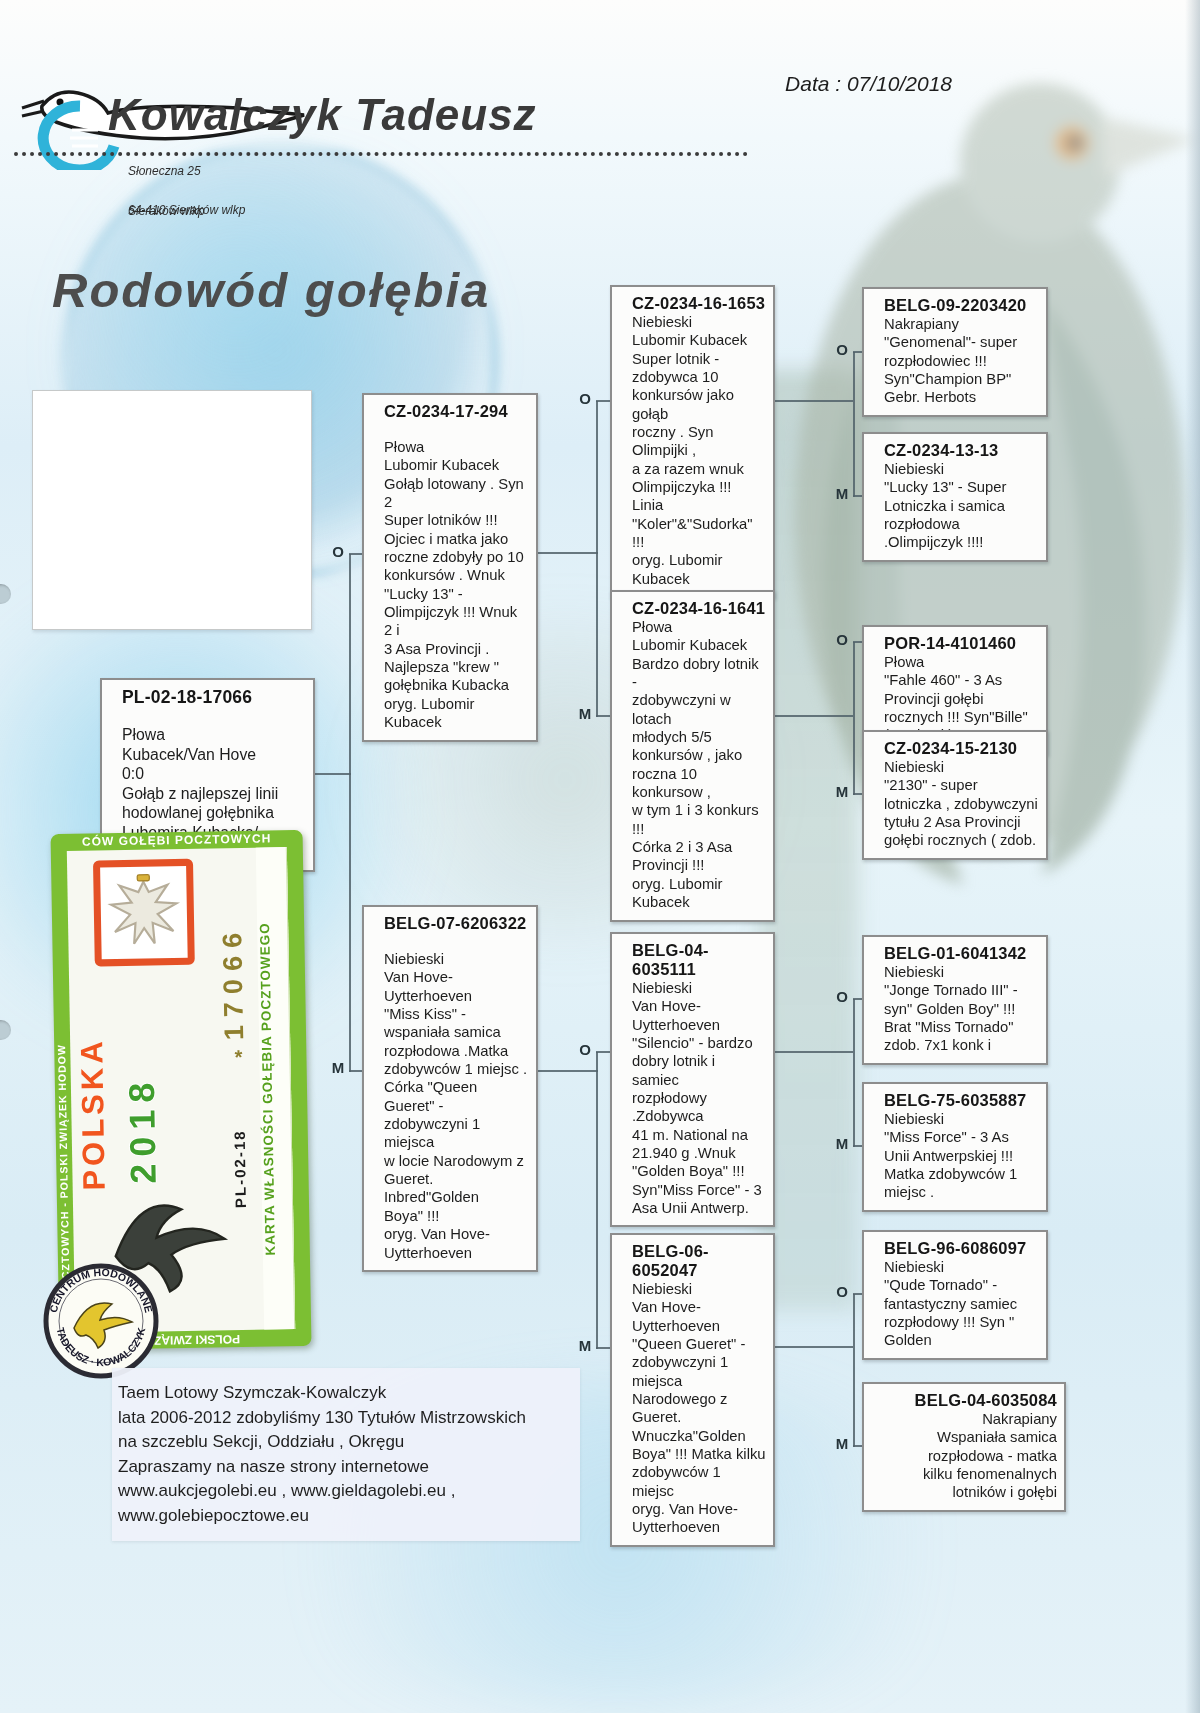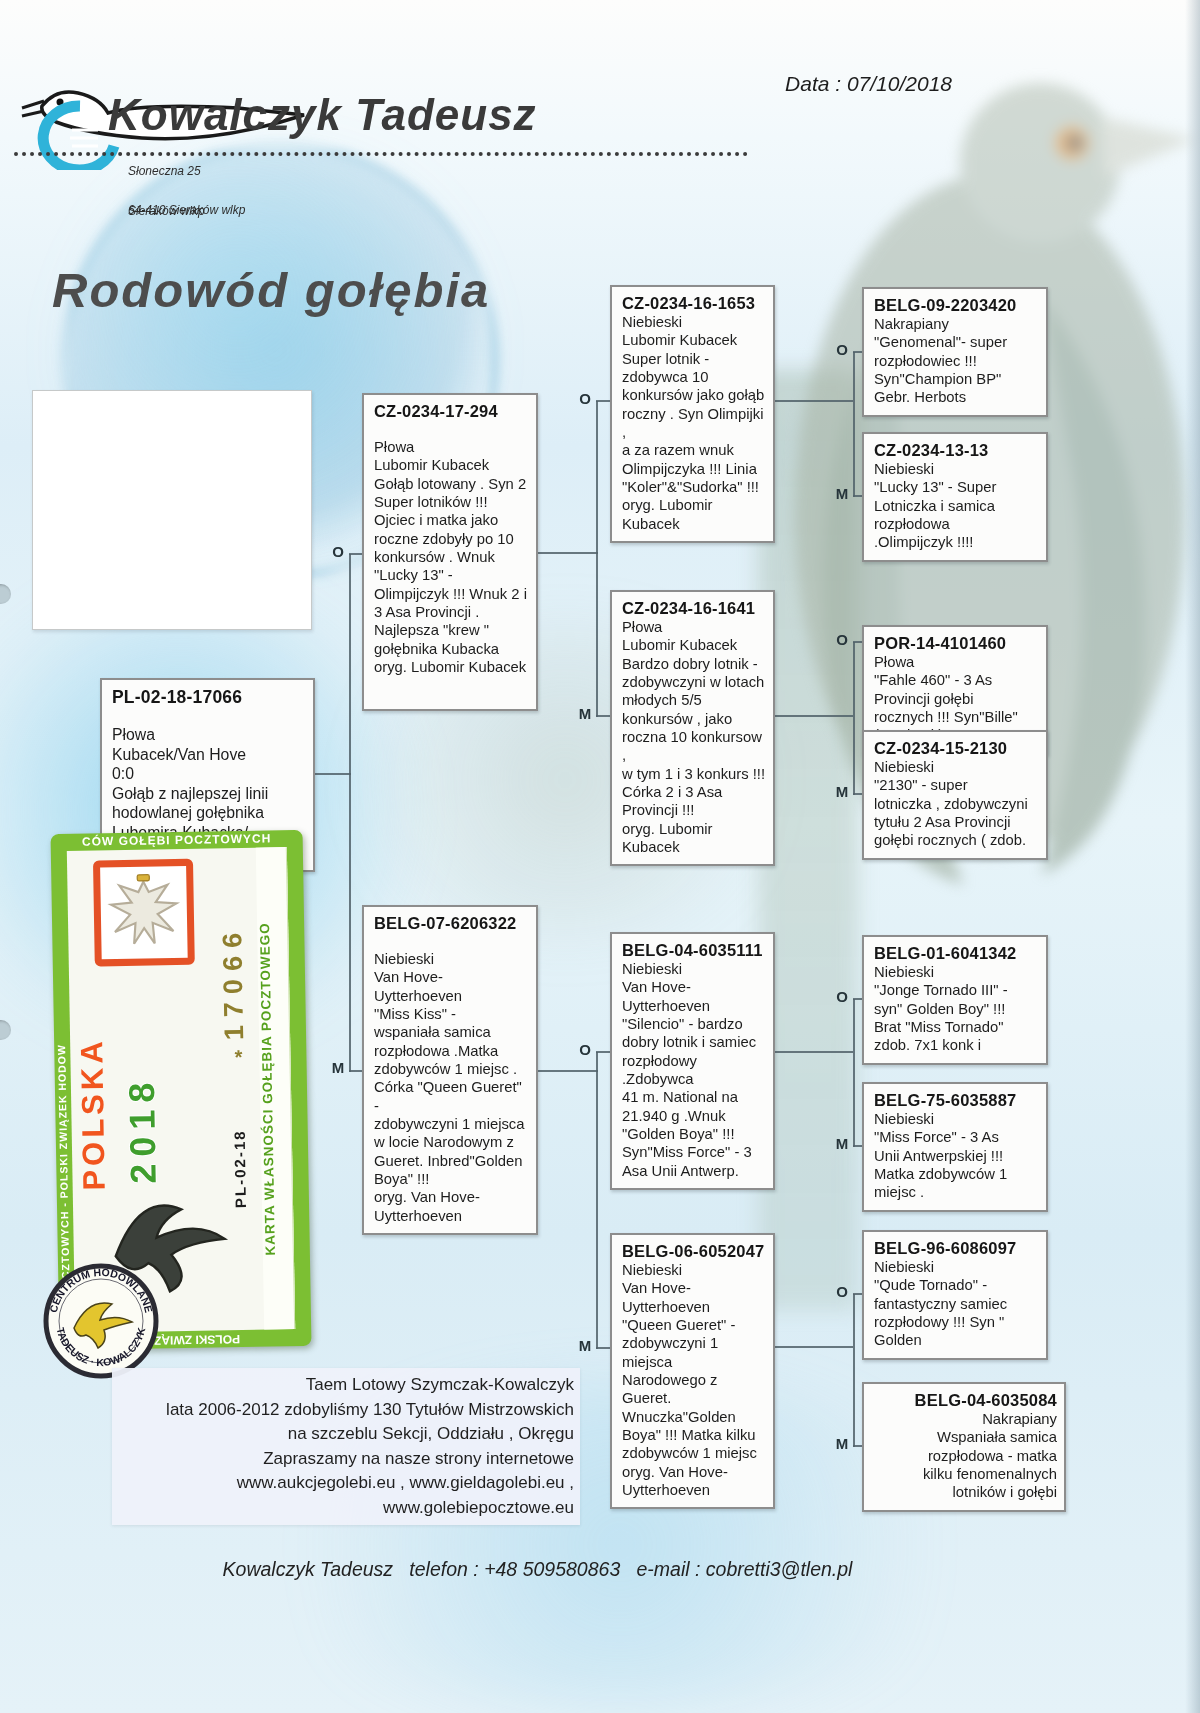--- a/index.html
+++ b/index.html
@@ -22,21 +22,21 @@
   .pigeon-wrap{position:absolute;left:740px;top:45px;width:470px;height:870px;filter:blur(7px);opacity:.55;}
   .edge-right{position:absolute;right:0;top:0;bottom:0;width:15px;background:linear-gradient(270deg,rgba(110,135,150,.35),rgba(110,135,150,0));}
   .hole{position:absolute;left:-9px;width:20px;height:20px;border-radius:50%;background:#bccdd4;box-shadow:inset 1px 1px 3px rgba(0,0,0,.25);}
   
   .breeder-name{position:absolute;left:108px;top:90px;font-size:44px;font-weight:bold;font-style:italic;color:#3a3a3a;letter-spacing:1px;}
   .name-underline{position:absolute;left:14px;top:152px;width:734px;border-top:4px dotted #3b3b3b;}
   .addr{position:absolute;left:128px;font-size:12px;font-style:italic;color:#2e2e2e;}
   .date-label{position:absolute;left:640px;top:72px;width:312px;text-align:right;font-size:21px;font-style:italic;color:#1d1d1d;}
   .doc-title{position:absolute;left:52px;top:262px;font-size:49px;font-weight:bold;font-style:italic;color:#4d4d4d;letter-spacing:2px;}
   
-  .pbox{position:absolute;background:#fcfcfb;border:2px solid #8d8d8d;box-shadow:1px 2px 3px rgba(60,70,80,.25);padding:7px 7px 8px 10px;box-sizing:border-box;}
+  .pbox{position:absolute;background:#fcfcfb;border:2px solid #8d8d8d;box-shadow:1px 2px 3px rgba(60,70,80,.25);padding:7px 7px 8px 20px;box-sizing:border-box;}
   .pid{font-weight:bold;font-size:16.5px;color:#161616;letter-spacing:.2px;}
   .ptext{font-size:14.8px;line-height:1.24;color:#1d1d1d;white-space:pre-line;}
   .subject .pid{font-size:17.5px;}
   .subject .ptext{font-size:15.8px;}
   .gap{margin-top:17px;}
   .cline{position:absolute;background:#51626a;opacity:.85;}
   .marker{position:absolute;width:18px;text-align:center;font-size:15px;font-weight:bold;color:#26343a;}
   .empty-box{position:absolute;left:32px;top:390px;width:278px;height:238px;background:#fff;border:1px solid #c6c9c9;box-shadow:1px 2px 3px rgba(60,70,80,.15);}
   
   .sticker{position:absolute;left:55px;top:832px;width:252px;height:516px;background:#7cbf33;border-radius:8px;
@@ -49,22 +49,22 @@
   .st-karta{position:absolute;right:0;top:0;bottom:0;width:30px;color:#56a11d;font-weight:bold;font-size:13.5px;letter-spacing:1px;text-align:center;background:#fdfef8;border-left:1px solid #cfe3b0;}
   .st-eagle{position:absolute;left:26px;top:10px;width:100px;height:106px;background:#fff;border:7px solid #e45126;border-radius:6px;box-sizing:border-box;}
   .st-ring{position:absolute;right:40px;top:16px;height:176px;color:#8f7f2e;font-weight:bold;font-size:27px;letter-spacing:8px;}
   .st-country{position:absolute;left:4px;top:126px;height:214px;color:#f1551e;font-size:31px;font-weight:bold;letter-spacing:4px;}
   .st-year{position:absolute;left:50px;top:140px;height:194px;color:#3f9e2d;font-size:36px;font-weight:bold;letter-spacing:7px;text-shadow:-1px 0 #fff,1px 0 #fff,0 1px #fff,0 -1px #fff;}
   .st-star{position:absolute;right:48px;top:198px;color:#8f7f2e;font-size:20px;font-weight:bold;}
   .st-series{position:absolute;right:44px;top:226px;height:134px;color:#1c1c1c;font-size:15px;font-weight:bold;letter-spacing:2px;}
   .st-dove{position:absolute;left:28px;top:328px;width:132px;height:122px;transform:rotate(-8deg);}
   .badge{position:absolute;left:42px;top:1262px;width:118px;height:118px;}
   
-  .team-box{position:absolute;left:112px;top:1368px;width:468px;background:rgba(238,241,250,.95);padding:5px 6px;box-sizing:border-box;
-    text-align:right;font-size:17px;line-height:24.5px;color:#1f1f1f;white-space:pre-line;box-shadow:0 1px 3px rgba(60,70,90,.12);}
+  .team-box{position:absolute;left:112px;top:1368px;width:468px;background:rgba(238,241,250,.95);padding:13px 6px;box-sizing:border-box;
+    text-align:left;font-size:17px;line-height:24.5px;color:#1f1f1f;white-space:pre-line;box-shadow:0 1px 3px rgba(60,70,90,.12);}
   .footer-line{position:absolute;left:0;top:1558px;width:1075px;text-align:center;font-size:19.5px;font-style:italic;color:#222;white-space:pre;}
 </style>
 </head>
 <body>
 
 <div id="page">
 
   <div class="blob blob1"></div>
   <div class="globe"></div>
   <div class="blob blob2"></div>
@@ -354,15 +354,14 @@
     </text>
     <path d="M32,66 Q46,36 70,42 Q60,50 58,58 Q76,52 90,60 Q72,64 62,68 Q66,80 56,86 Q52,76 44,73 Q36,77 32,66 Z" fill="#e3c52e" stroke="#4a431a" stroke-width="1.5"></path>
   </svg>
 
   <div class="team-box">Taem Lotowy Szymczak-Kowalczyk
 lata 2006-2012  zdobyliśmy  130 Tytułów Mistrzowskich
 na szczeblu Sekcji, Oddziału , Okręgu
 Zapraszamy na nasze strony internetowe
 www.aukcjegolebi.eu  , www.gieldagolebi.eu ,
 www.golebiepocztowe.eu</div>
-  <div class="footer-line">Kowalczyk Tadeusz   telefon : +48 509580863   e-mail : cobretti3@tlen.pl</div>
 
 </div>
 
 </body></html>

